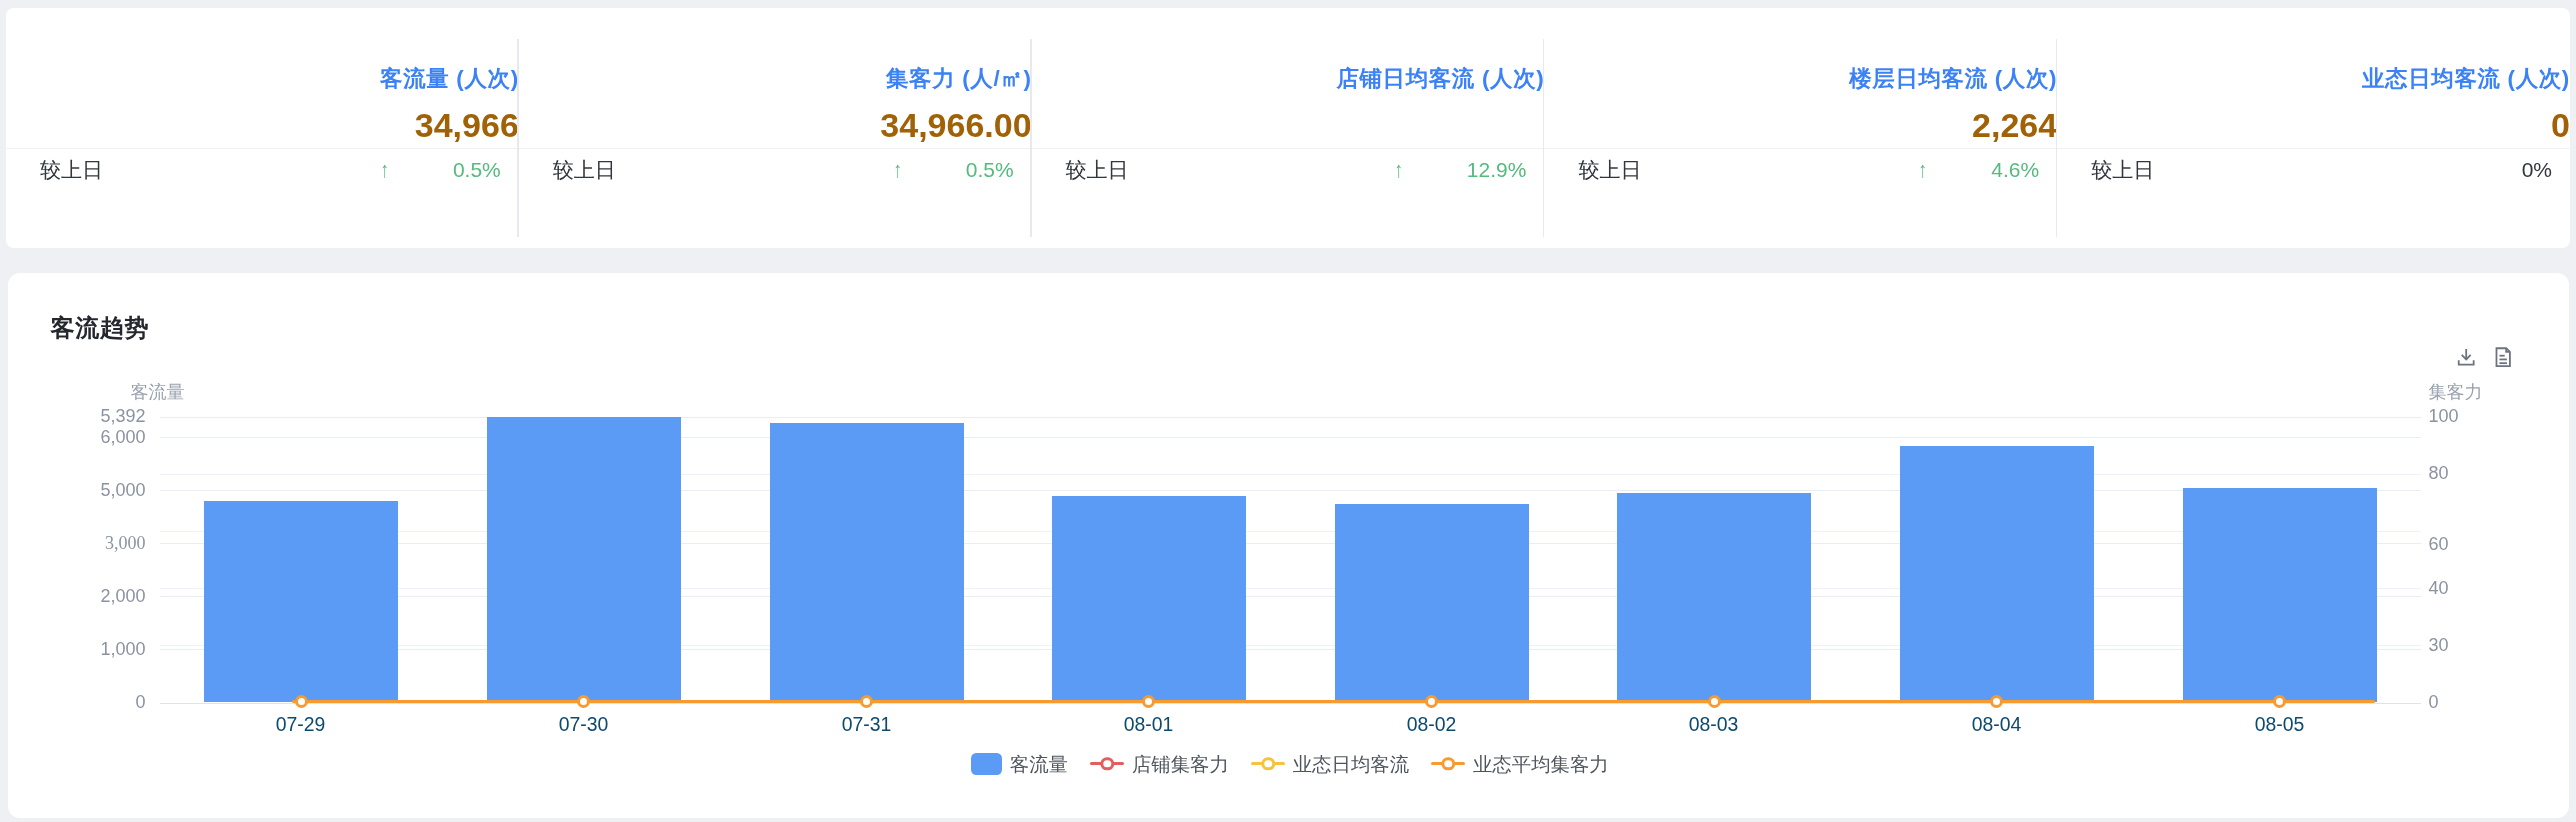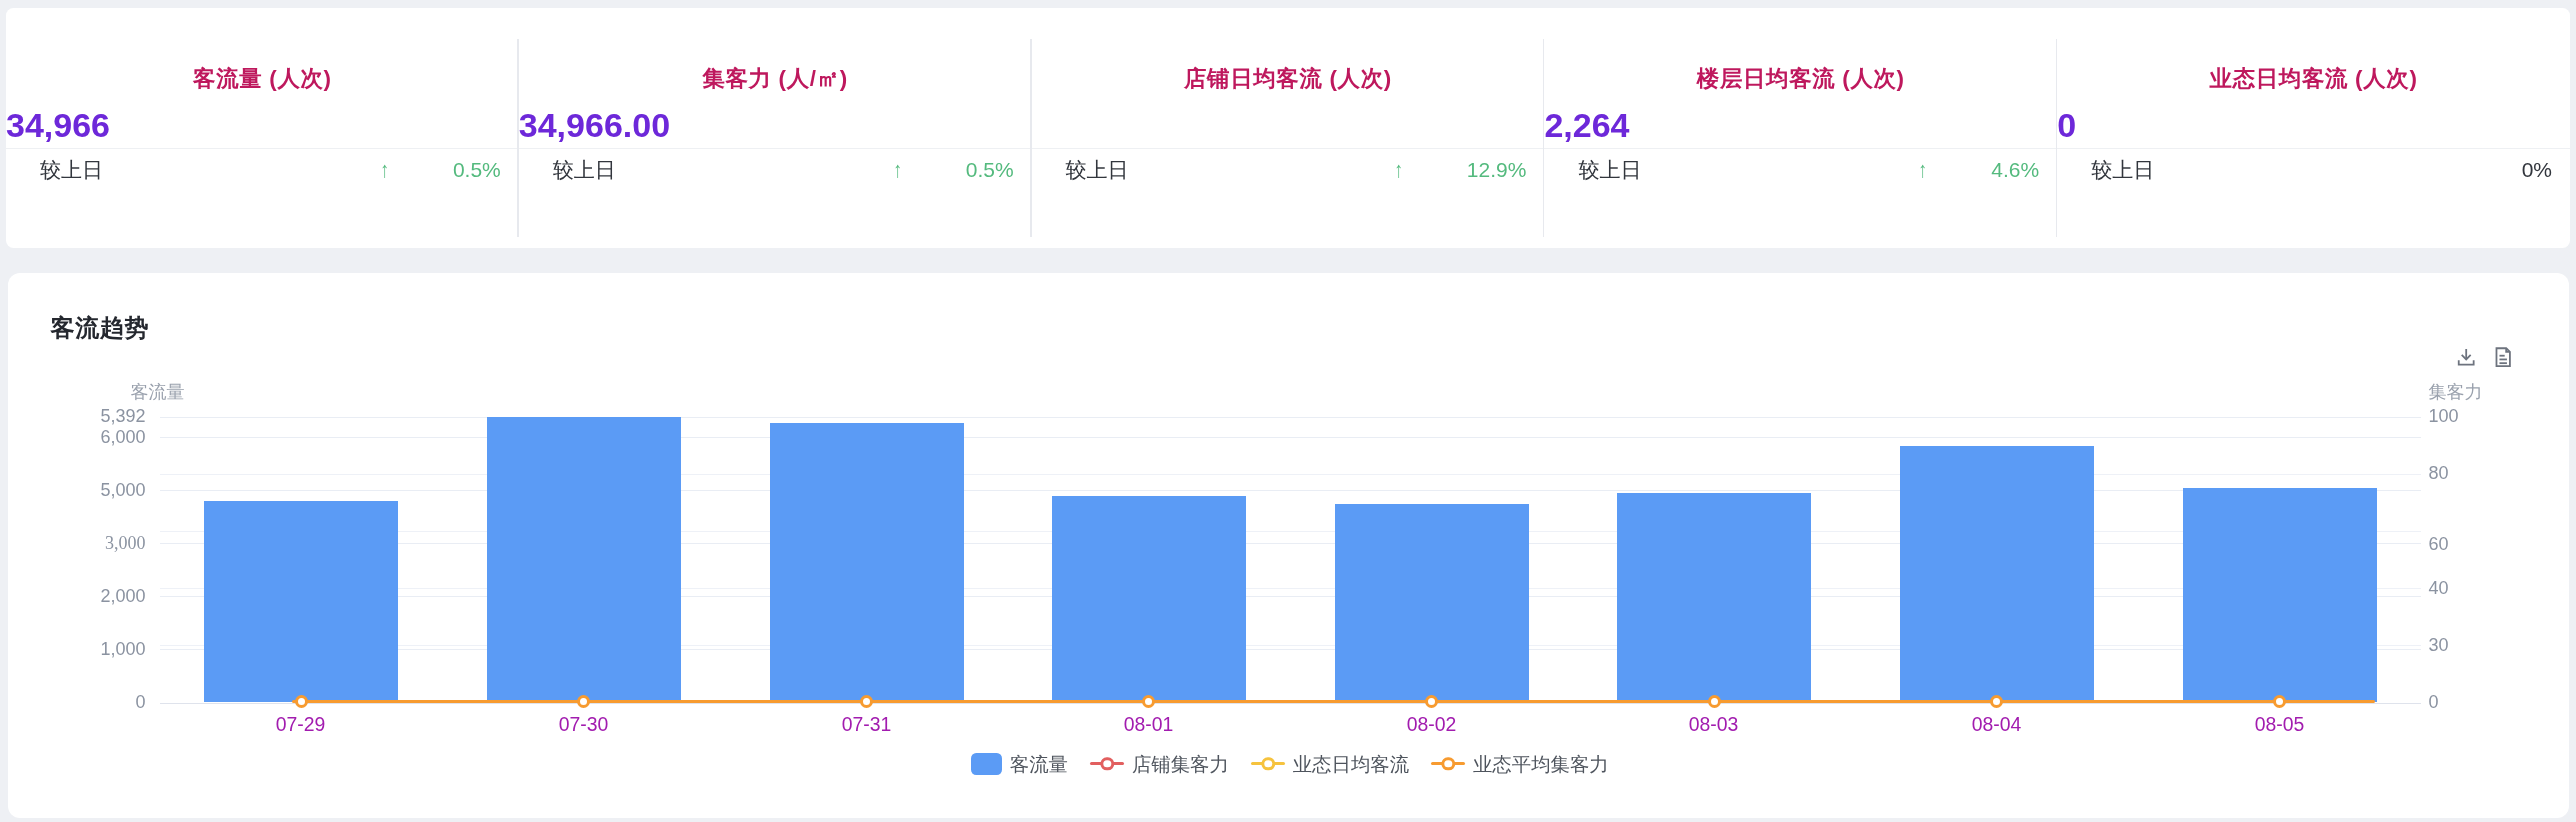--- a/index.html
+++ b/index.html
@@ -17,26 +17,26 @@
     position:absolute; left:6px; top:7.5px; width:2564px; height:240px;
     background:#ffffff; border-radius:7.5px;
     display:flex;
   }
   .kpi-card { position:relative; flex:1 1 0; }
   .kpi-card:not(:last-child)::after{
     content:""; position:absolute; right:0; top:31px; bottom:10.5px;
     width:1.5px; background:#e7e9ee;
   }
   .kpi-title {
-    margin-top:55px; text-align:center;
-    font-size:22.4px; font-weight:bold; color:#be185d; letter-spacing:0.7px;
+    margin-top:55px; text-align:right;
+    font-size:22.4px; font-weight:bold; color:#3b82f6; letter-spacing:0.7px;
   }
   .kpi-value {
-    margin-top:12px; text-align:left;
-    font-size:34px; font-weight:bold; color:#6d28d9;
+    margin-top:12px; text-align:right;
+    font-size:34px; font-weight:bold; color:#a16207;
   }
   .kpi-divider {
     position:absolute; left:0; right:0; top:140px; height:1.5px; background:#eef0f3;
   }
   .kpi-footer {
     position:absolute; left:0; right:0; top:141px; height:43px;
     display:flex; align-items:center;
     padding:0 18px 0 34px;
     font-size:21px; color:#32363d;
   }
@@ -94,21 +94,21 @@
   #right-ticks { left:2421px; width:112px; }
   .tick-label {
     position:absolute; font-size:18px; color:#8b93a1; line-height:19.4px;
   }
   #left-ticks  .tick-label { right:0; text-align:right; }
   #right-ticks .tick-label { left:0;  text-align:left; }
 
   #x-labels { position:absolute; left:152px; top:440px; width:2261px; height:24px; }
   .x-label {
     position:absolute; transform:translateX(-50%);
-    font-size:19.4px; color:#a21caf; white-space:nowrap;
+    font-size:19.4px; color:#0c4a6e; white-space:nowrap;
   }
 
   #legend {
     position:absolute; left:152px; top:476px; width:2261px; height:30px;
     display:flex; justify-content:center; align-items:center; gap:22.4px;
   }
   .legend-item { display:flex; align-items:center; gap:7.5px; cursor:pointer; }
   .legend-item .glyph-bar {
     width:31px; height:22.4px; border-radius:5.2px;
   }

